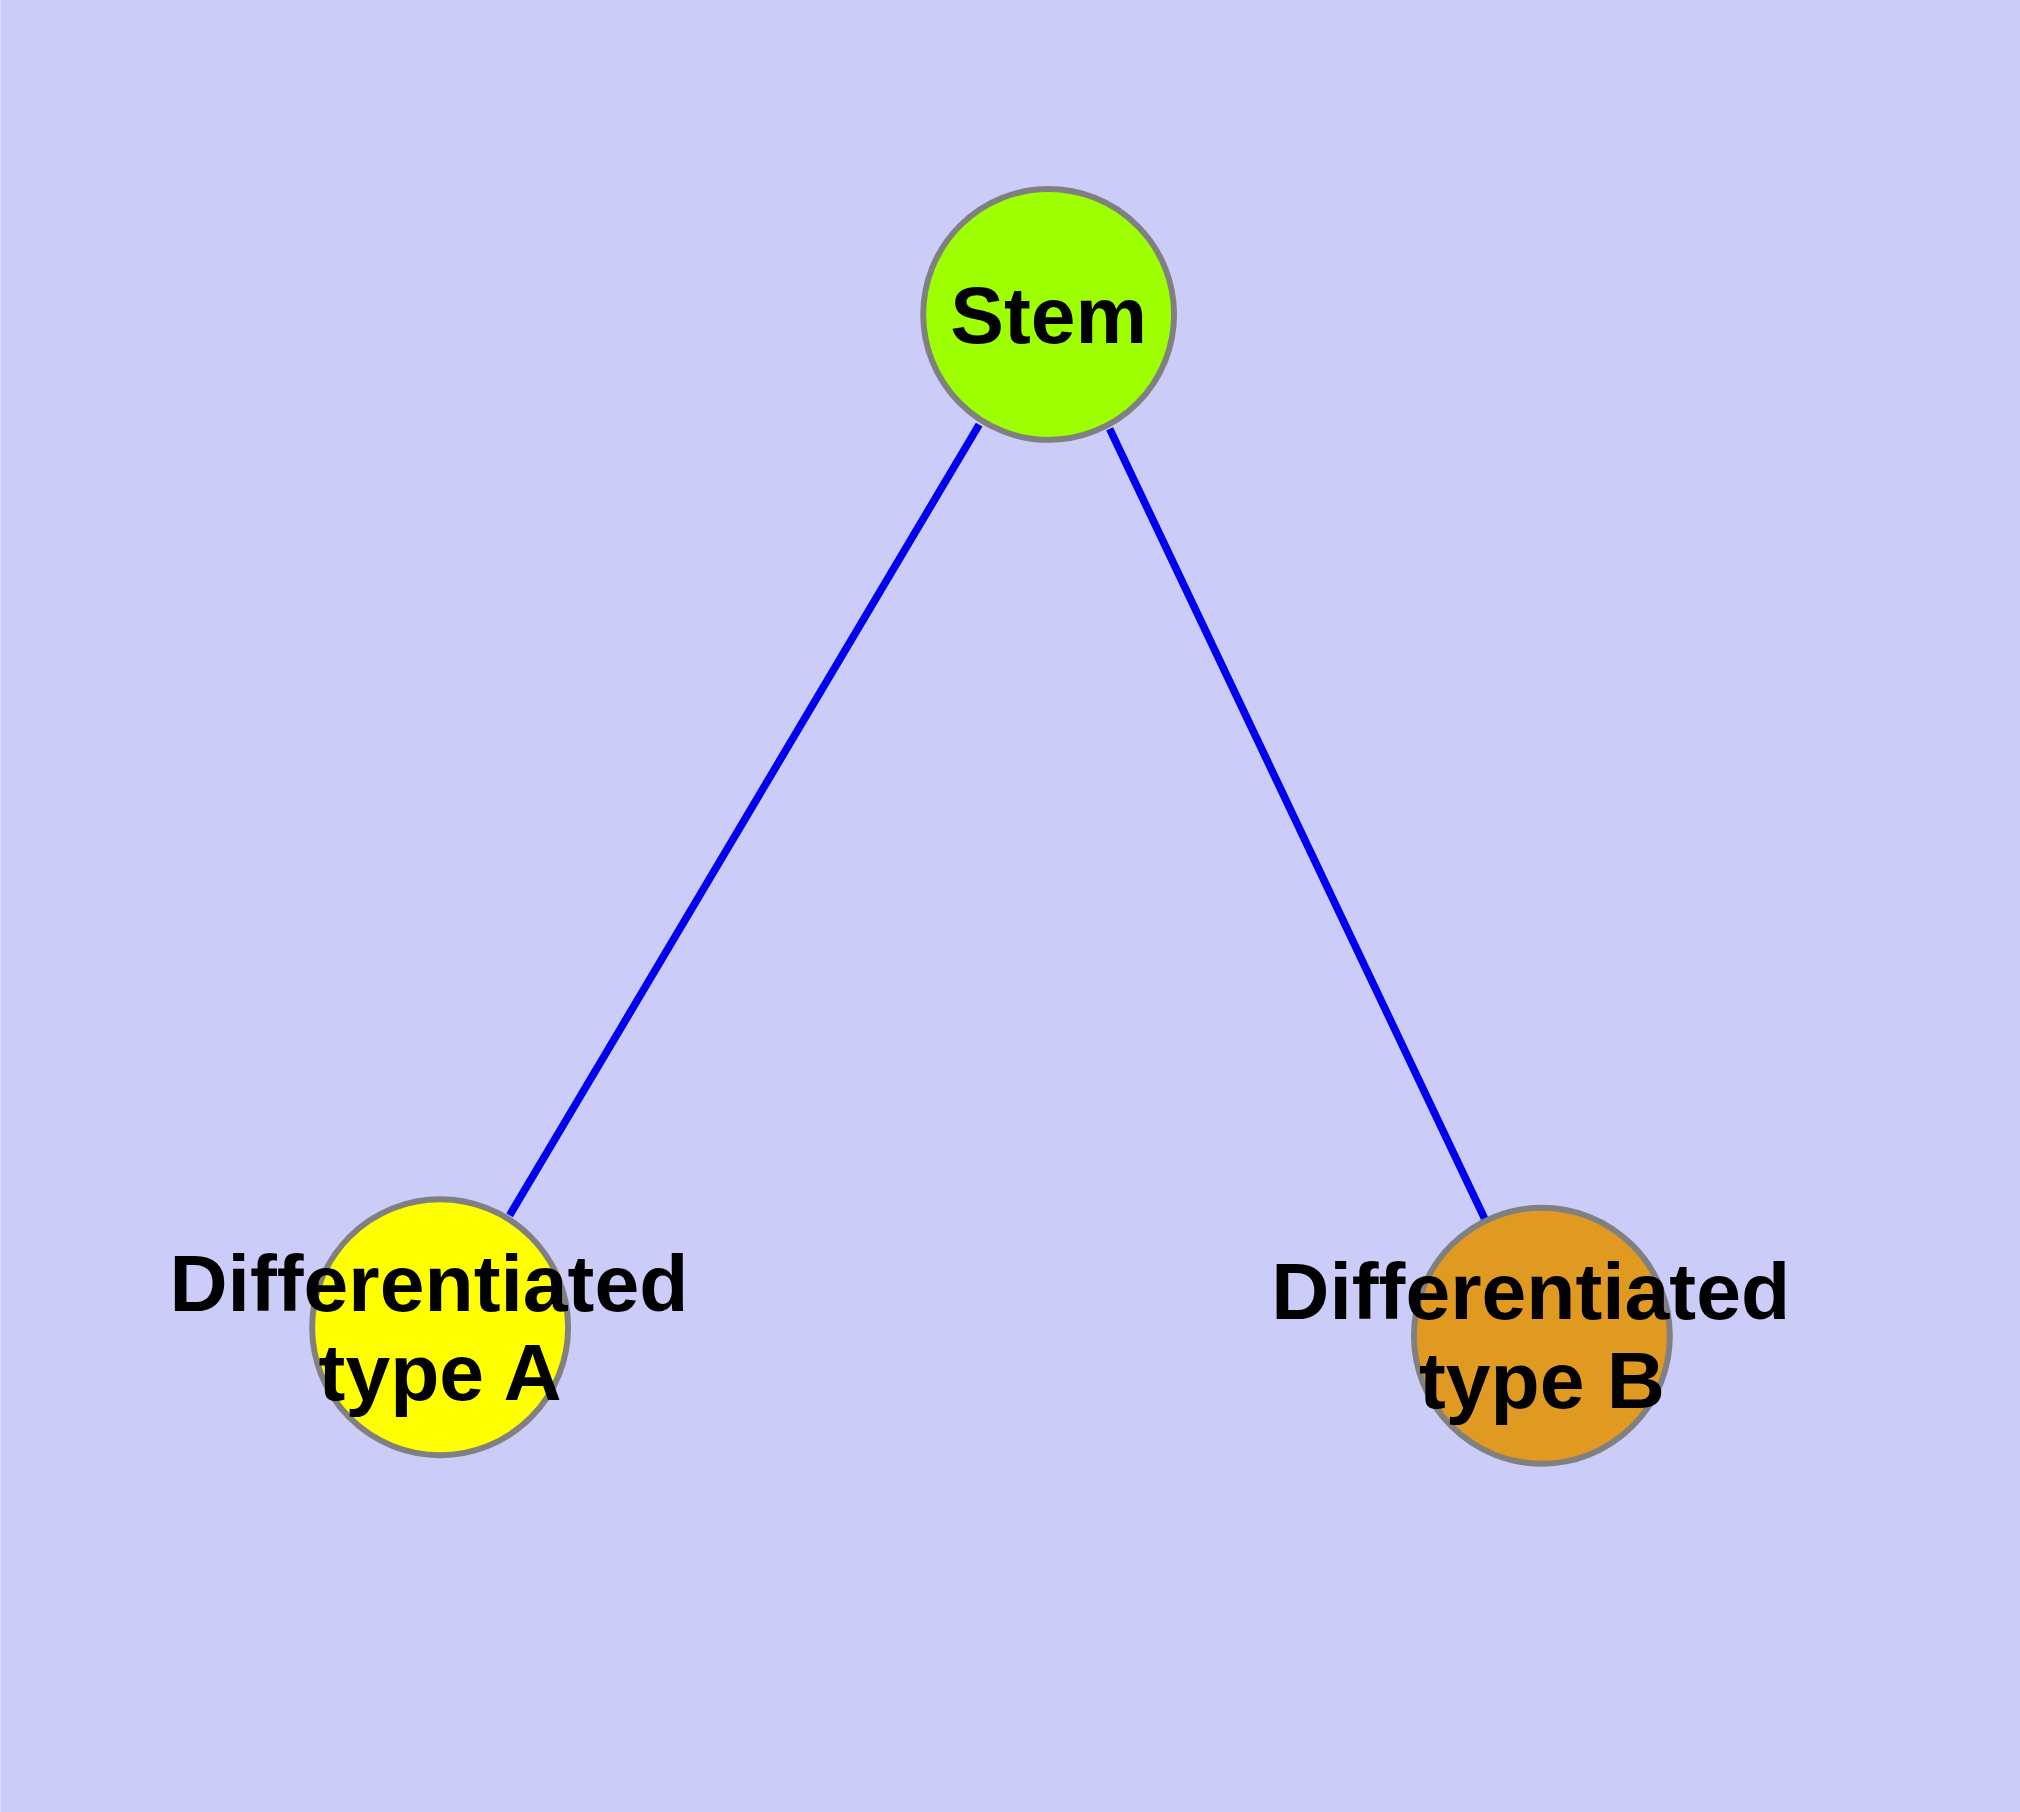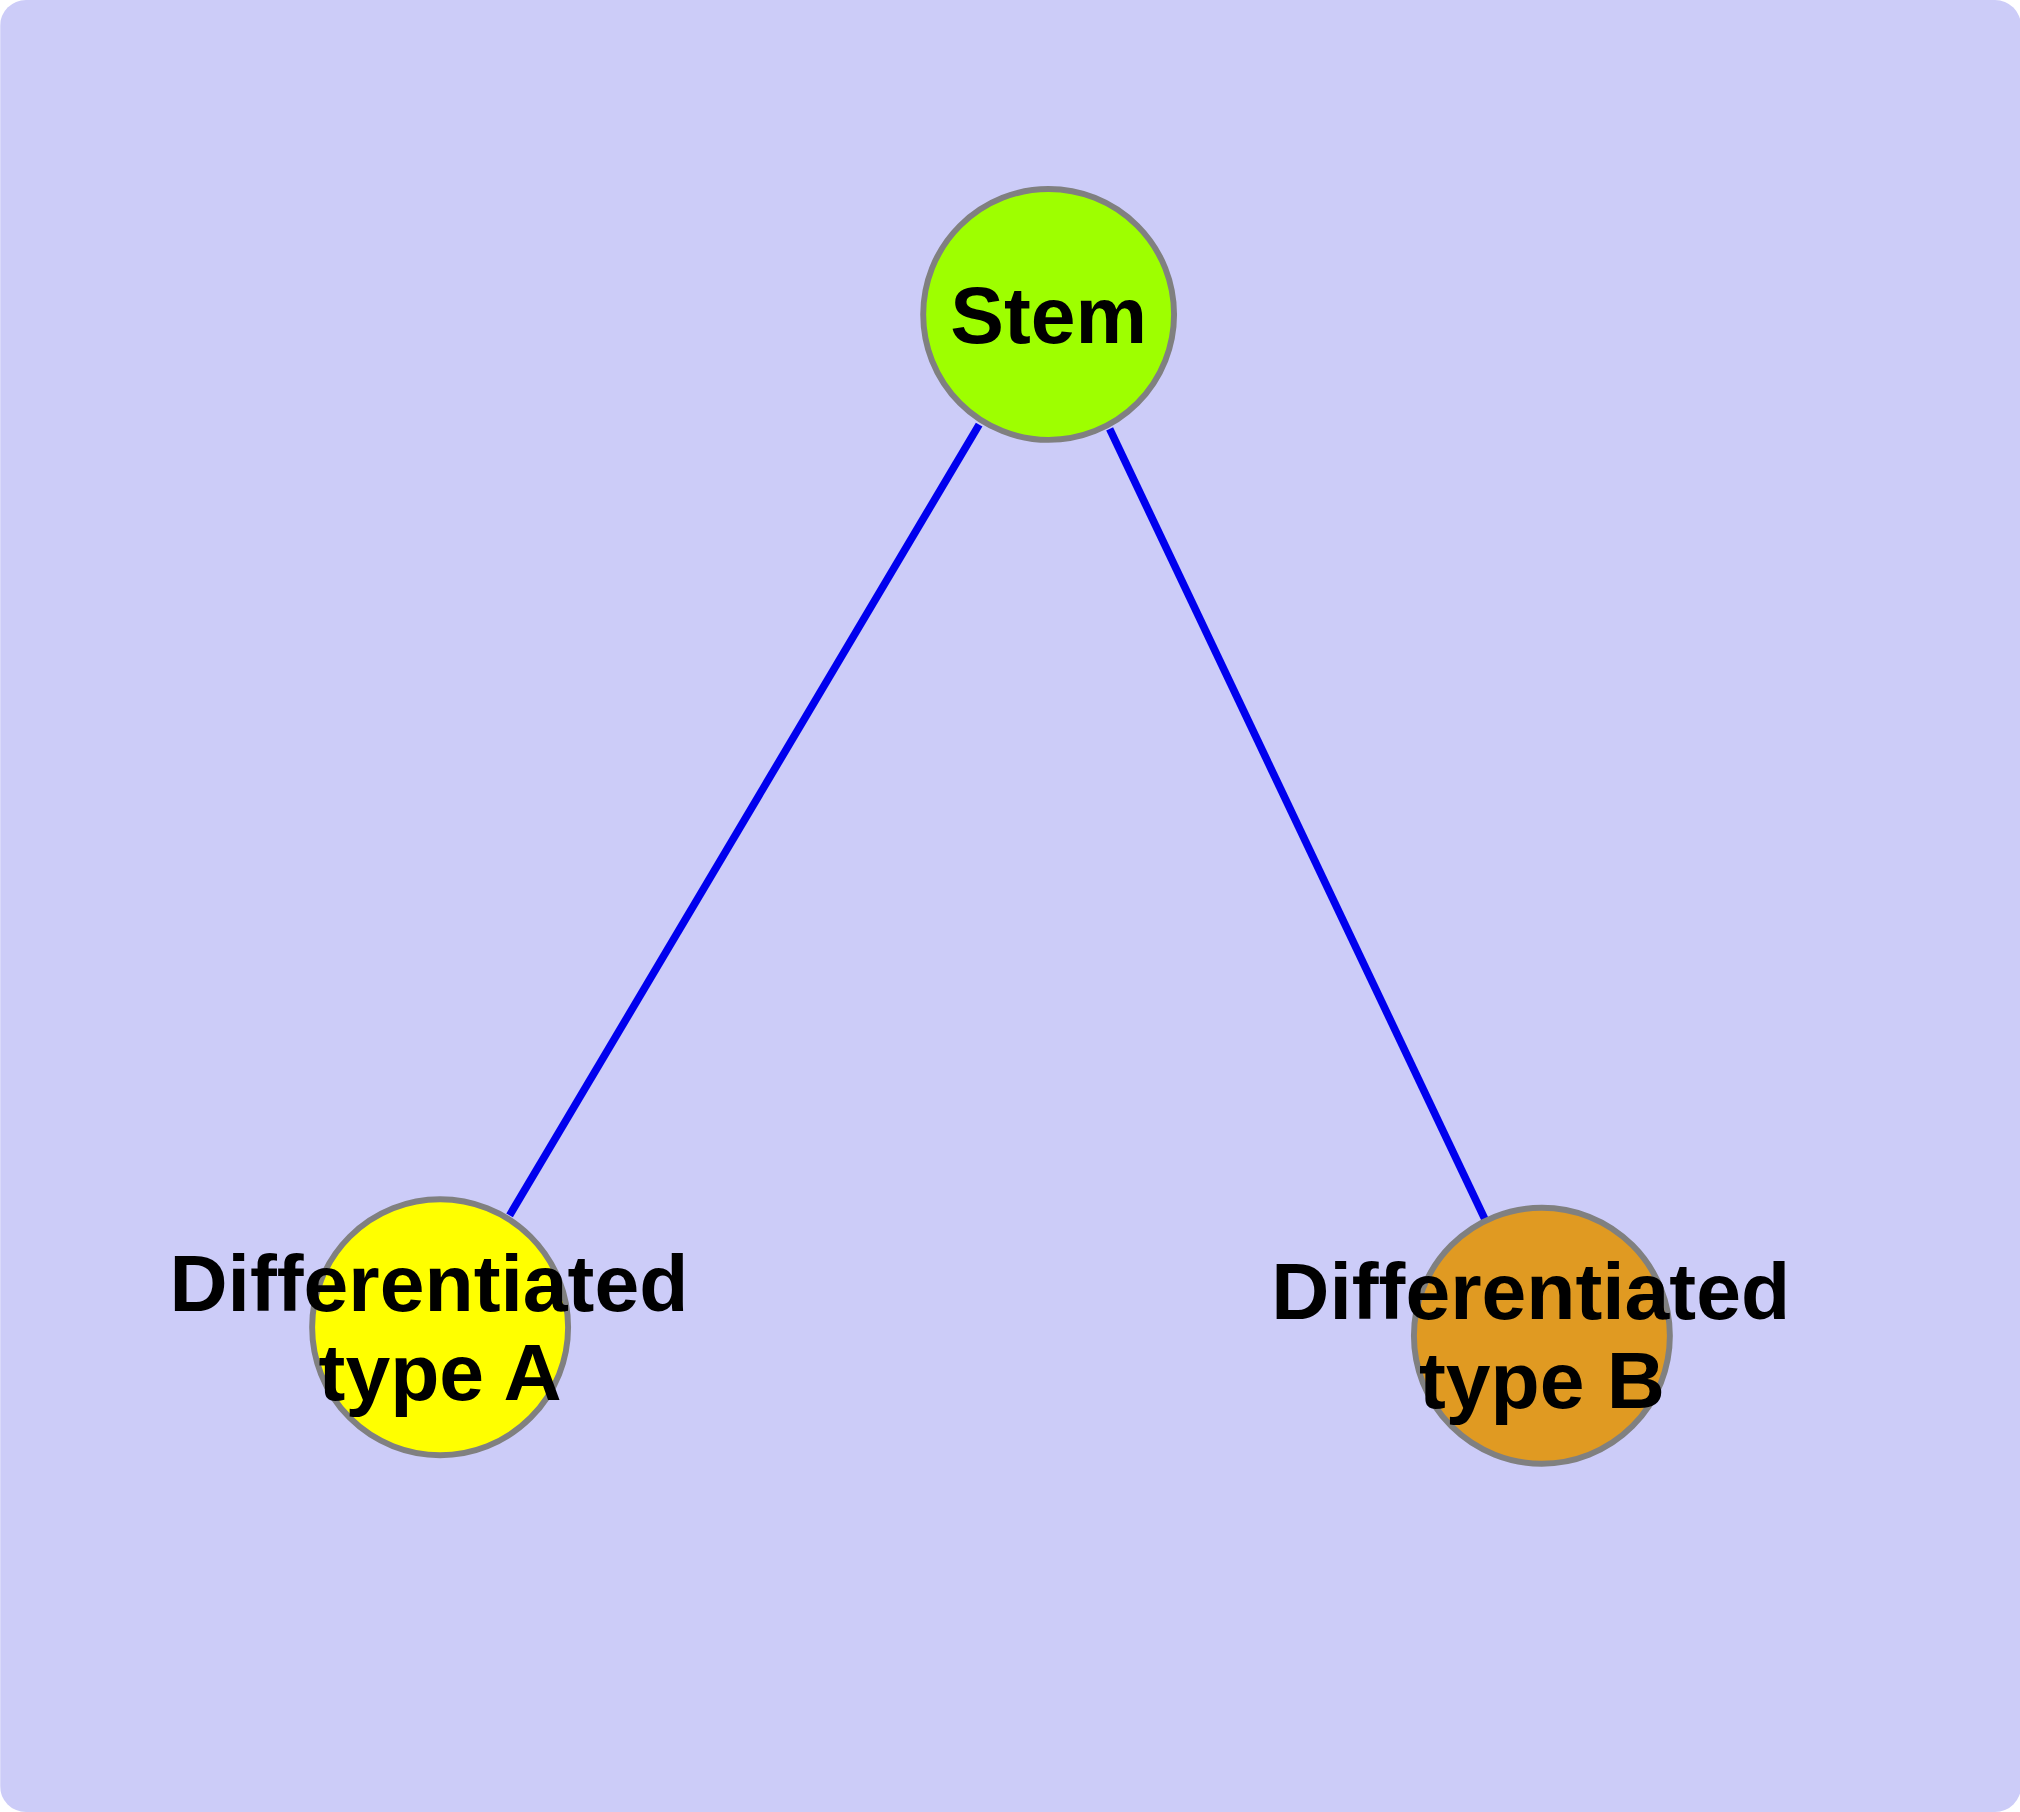--- a/index.html
+++ b/index.html
@@ -6,21 +6,20 @@
     margin: 0;
     padding: 0;
     background: #ffffff;
   }
   #canvas {
     position: relative;
     width: 2021px;
     height: 1812px;
     overflow: hidden;
     font-family: "Liberation Sans", sans-serif;
-    border-radius: 26px;
   }
   #graph-svg {
     position: absolute;
     left: 0;
     top: 0;
     width: 2021px;
     height: 1812px;
     display: block;
   }
   .node-label {

